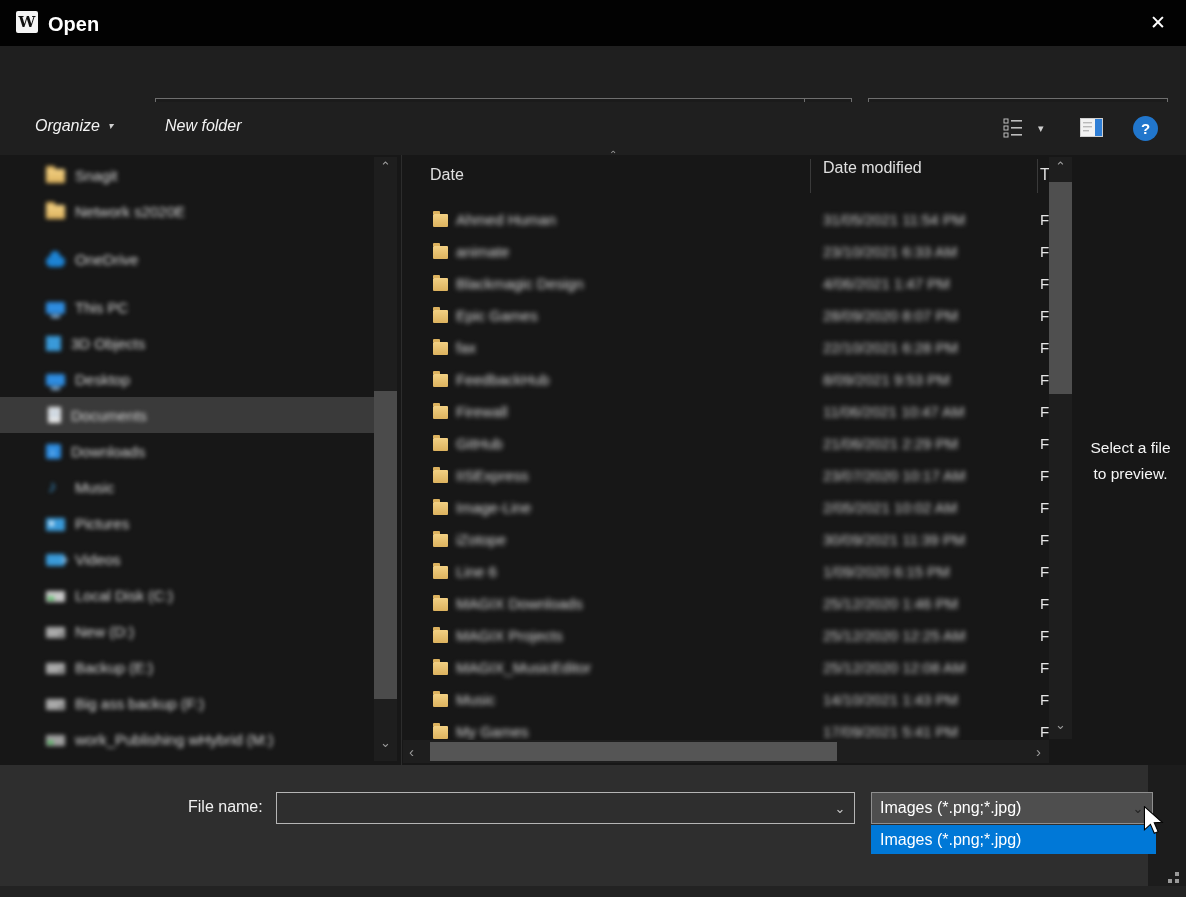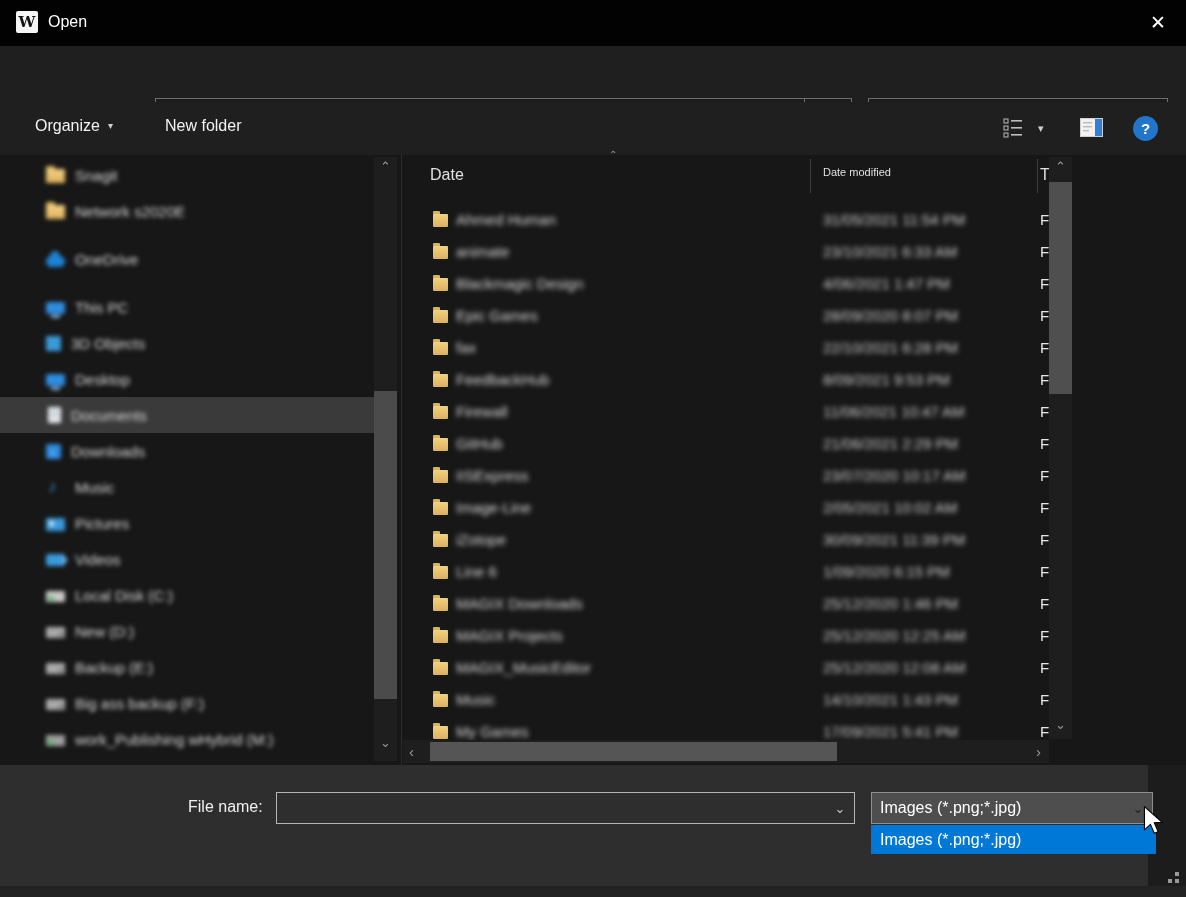--- a/index.html
+++ b/index.html
@@ -4,21 +4,21 @@
 <style>
   * { margin:0; padding:0; box-sizing:border-box; }
   html,body { background:#101010; }
   body { font-family:"Liberation Sans", sans-serif; }
   .window { position:relative; width:1186px; height:897px; background:#1c1c1c; overflow:hidden; }
 
   
   .titlebar { position:absolute; left:0; top:0; width:1186px; height:46px; background:#020202; }
   .app-icon { position:absolute; left:16px; top:11px; width:22px; height:22px; background:#f5f5f5; border-radius:2px;
               color:#111; font-family:"DejaVu Serif", serif; font-weight:bold; font-size:15px; text-align:center; line-height:22px; }
-  .win-title { position:absolute; left:48px; top:13px; color:#ffffff; font-size:16px; font-weight:400; }
+  .win-title { position:absolute; left:48px; top:13px; color:#ffffff; font-size:20px; font-weight:700; }
   .close-btn { position:absolute; left:1138px; top:8px; width:40px; height:30px; color:#fff; font-size:19px; font-weight:300;
                text-align:center; line-height:30px; cursor:default; }
 
   
   .navbar { position:absolute; left:0; top:46px; width:1186px; height:56px; background:#1f1f1f; }
   .nav-glyph { position:absolute; text-align:center; }
   .g-back    { left:16px;  top:56px; width:32px; height:32px; font-size:23px; color:#8a8a8a; line-height:32px;}
   .g-fwd     { left:62px;  top:56px; width:32px; height:32px; font-size:23px; color:#8a8a8a; line-height:32px;}
   .g-hist    { left:100px; top:60px; width:24px; height:24px; font-size:15px; color:#9a9a9a; line-height:24px;}
   .g-up      { left:128px; top:55px; width:30px; height:34px; font-size:23px; color:#f0f0f0; line-height:34px;}
@@ -33,21 +33,21 @@
                  color:#dcdcdc; font-size:19px; }
   .searchbox { position:absolute; left:868px; top:52px; width:300px; height:43px; background:#1b1b1b;
                border:1px solid #6e6e6e; display:flex; align-items:center; }
   .search-mag { margin:0 14px 0 20px; flex:0 0 auto; }
   .searchbox input { flex:1; background:transparent; border:none; outline:none; color:#cfcfcf; font-size:16px;
                      font-family:"Liberation Sans", sans-serif; }
   .searchbox input::placeholder { color:#8f8f8f; }
 
   
   .toolbar { position:absolute; left:0; top:102px; width:1186px; height:53px; background:#1f1f1f; }
-  .tb-item { position:absolute; color:#f2f2f2; font-size:16px; top:15px; }
+  .tb-item { position:absolute; color:#f2f2f2; font-size:16px; top:15px;font-style:italic; }
   .tb-organize { left:35px; }
   .tb-caret { font-size:10px; color:#cfcfcf; margin-left:8px; vertical-align:2px; }
   .tb-newfolder { left:165px; }
   .view-ico { position:absolute; left:1002px; top:15px; }
   .view-caret { position:absolute; left:1038px; top:20px; font-size:11px; color:#cfcfcf; }
   .panel-ico { position:absolute; left:1080px; top:16px; }
   .help-btn { position:absolute; left:1133px; top:14px; width:25px; height:25px; border-radius:50%; background:#2176cc;
               color:#fff; font-size:15px; font-weight:bold; text-align:center; line-height:25px; }
 
   
@@ -103,21 +103,21 @@
   .fl-hscroll { position:absolute; left:403px; top:585px; width:646px; height:23px; background:#1e1e1e; }
   .fl-hscroll .chev-l { position:absolute; left:6px; top:3px; color:#9a9a9a; font-size:15px; }
   .fl-hscroll .thumb { position:absolute; left:27px; top:2px; width:407px; height:19px; background:#555555; }
   .fl-hscroll .chev-r { position:absolute; right:8px; top:3px; color:#9a9a9a; font-size:15px; }
 
   
   .fl-header { position:absolute; left:403px; top:0px; width:646px; height:42px; }
   .fl-sort-caret { position:absolute; left:206px; top:-6px; color:#9a9a9a; font-size:10px; }
   .col-name { position:absolute; left:27px; top:11px; color:#e0e0e0; font-size:16px; }
   .col-divider1 { position:absolute; left:407px; top:4px; width:1px; height:34px; background:#3a3a3a; }
-  .col-date { position:absolute; left:420px; top:11px; color:#e0e0e0; font-size:11px; }
+  .col-date { position:absolute; left:420px; top:4px; color:#e0e0e0; font-size:16px; }
   .col-divider2 { position:absolute; left:634px; top:4px; width:1px; height:34px; background:#3a3a3a; }
   .col-type { position:absolute; left:637px; top:11px; width:9px; overflow:hidden; color:#e0e0e0; font-size:16px; white-space:nowrap; }
 
   .fl-rows { position:absolute; left:403px; top:50px; width:646px; height:535px; overflow:hidden; }
   .fl-row { position:relative; height:32px; }
   .fl-row .ico { position:absolute; left:30px; top:9px; width:15px; height:13px;
                  background:linear-gradient(#f2d083,#dcb25e); border-radius:1px; }
   .fl-row .ico::before { content:""; position:absolute; top:-3px; left:0; width:7px; height:3px; background:#dcb25e; border-radius:1px 1px 0 0; }
   .fl-row .name { position:absolute; left:53px; top:6px; color:#dadada; font-size:15px; filter:blur(2.4px); white-space:nowrap; }
   .fl-row .date { position:absolute; left:420px; top:6px; color:#cfcfcf; font-size:15px; filter:blur(2.4px); white-space:nowrap; }
@@ -482,20 +482,26 @@
       <div class="thumb"></div>
       <div class="scroll-chev chev-dn">⌄</div>
     </div>
 
     <div class="fl-hscroll">
       <div class="chev-l">‹</div>
       <div class="thumb"></div>
       <div class="chev-r">›</div>
     </div>
 
+    <div class="preview">
+      <div class="preview-msg">
+        <div>Select a file</div>
+        <div>to preview.</div>
+      </div>
+    </div>
   </div>
 
   <div class="footer">
     <div class="fn-label">File name:</div>
     <div class="fn-input">
       <input type="text" value="" style="">
       <span class="chev">⌄</span>
     </div>
 
     <div class="ft-select">

